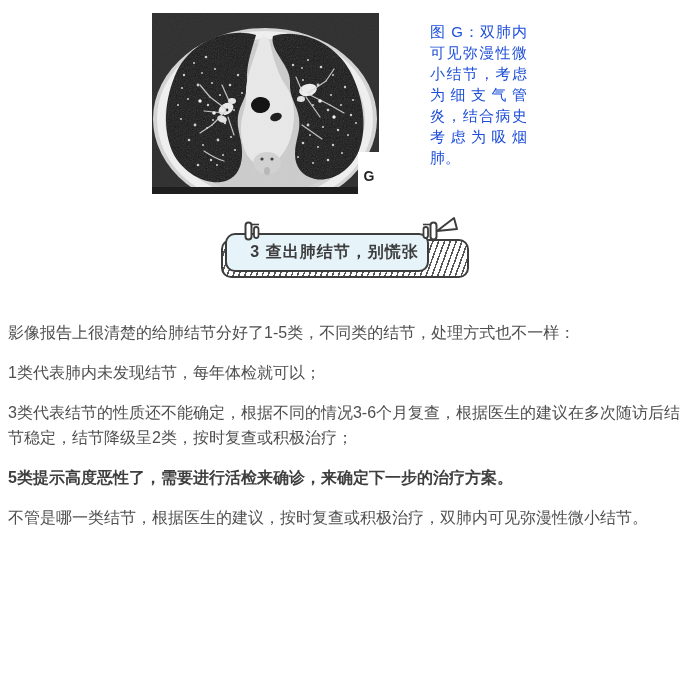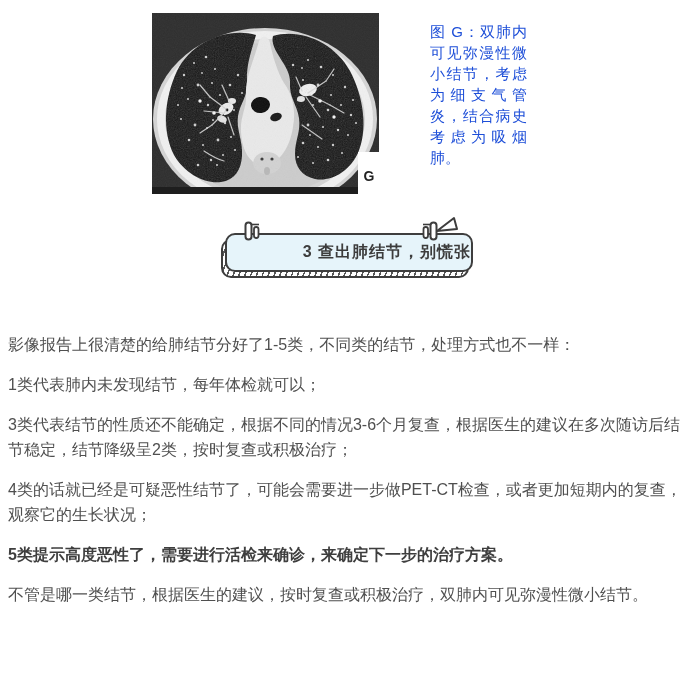--- a/index.html
+++ b/index.html
@@ -15,34 +15,34 @@
     text-align:justify; text-justify:inter-character;
   }
 
   
   .banner-shadow {
     position:absolute; left:221px; top:239px; width:248px; height:39px;
     box-sizing:border-box; border:2px solid #3e3e3e; border-radius:10px;
     background:repeating-linear-gradient(110deg, #ffffff 0px, #ffffff 4px, #555555 4px, #555555 5.5px);
   }
   .banner-main {
-    position:absolute; left:225px; top:233px; width:248px; height:39px;
+    position:absolute; left:225px; top:233px; width:204px; height:39px;
     box-sizing:border-box; background:#e6f4fa; border:2px solid #3e3e3e; border-radius:10px;
-    display:flex; align-items:center; justify-content:flex-end;padding-left:15px;
+    display:flex; align-items:center; justify-content:center;padding-left:15px;
   }
   .banner-main span { font-size:16px; font-weight:bold; color:#3c3c3c; letter-spacing:1px; }
   .pin, .tri { position:absolute; }
   .pin-left  { left:243px; top:221px; }
   .pin-right { left:417px; top:221px; }
   .tri       { left:434px; top:215px; }
 
   
   .article { position:absolute; left:8px; top:320px; width:674px;
              font-size:16px; line-height:25px; color:#4f4f4f; }
-  .article p { margin:12px 0 15px 0; }
+  .article p { margin:0 0 15px 0; }
   .article p.para-bold { font-weight:bold; color:#3e3e3e; }
 </style>
 </head>
 <body>
 
 <div class="page">
 
   <figure class="ct-figure" style="margin:0">
     <svg width="227" height="181" viewBox="0 0 227 181">
       <defs>
@@ -201,18 +201,17 @@
     </g>
   </svg>
   <svg class="tri" width="26" height="22" viewBox="0 0 26 22">
     <polygon points="3,16 20,3 23,14" fill="#fdfeff" stroke="#3d3d3d" stroke-width="2" stroke-linejoin="round"></polygon>
   </svg>
 
   <div class="article">
     <p>影像报告上很清楚的给肺结节分好了1-5类，不同类的结节，处理方式也不一样：</p>
     <p>1类代表肺内未发现结节，每年体检就可以；</p>
     <p>3类代表结节的性质还不能确定，根据不同的情况3-6个月复查，根据医生的建议在多次随访后结节稳定，结节降级呈2类，按时复查或积极治疗；</p>
-    <p>4类的话就已经是可疑恶性结节了，可能会需要进一步做PET-CT检查，或者更加短期内的复查，观察它的生长状况；</p>
     <p class="para-bold">5类提示高度恶性了，需要进行活检来确诊，来确定下一步的治疗方案。</p>
     <p>不管是哪一类结节，根据医生的建议，按时复查或积极治疗，双肺内可见弥漫性微小结节。</p>
   </div>
 
 </div>
 
 </body></html>

